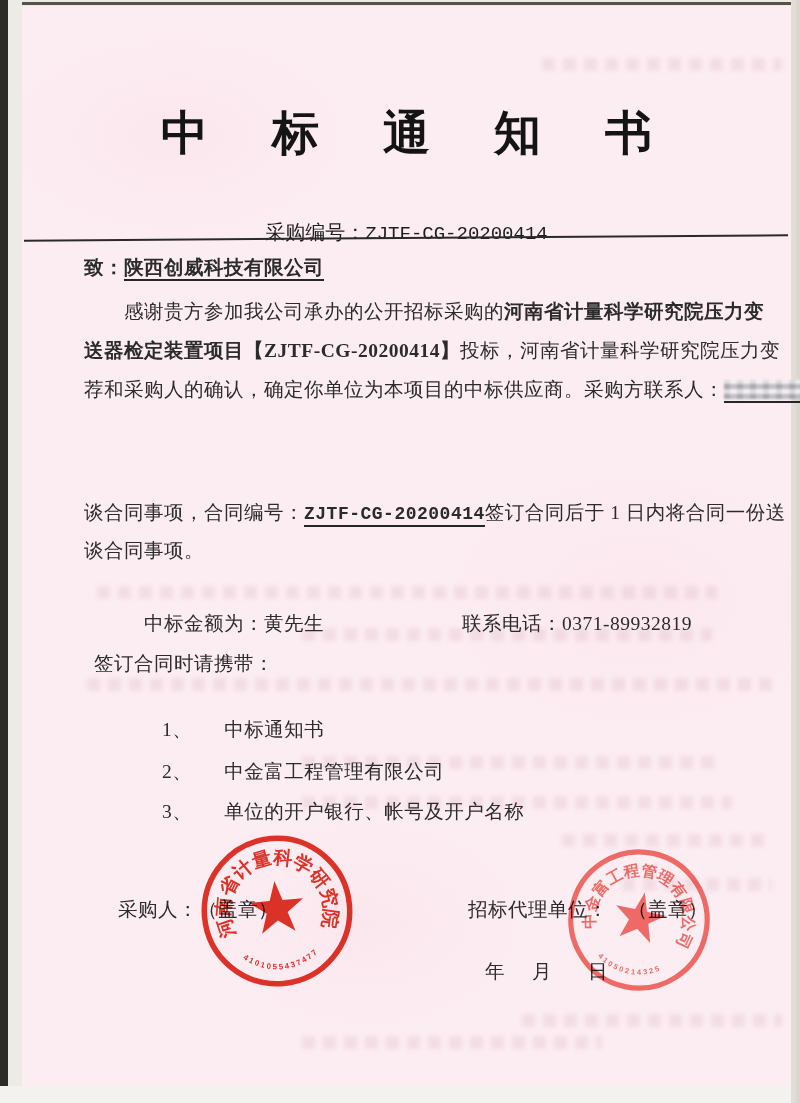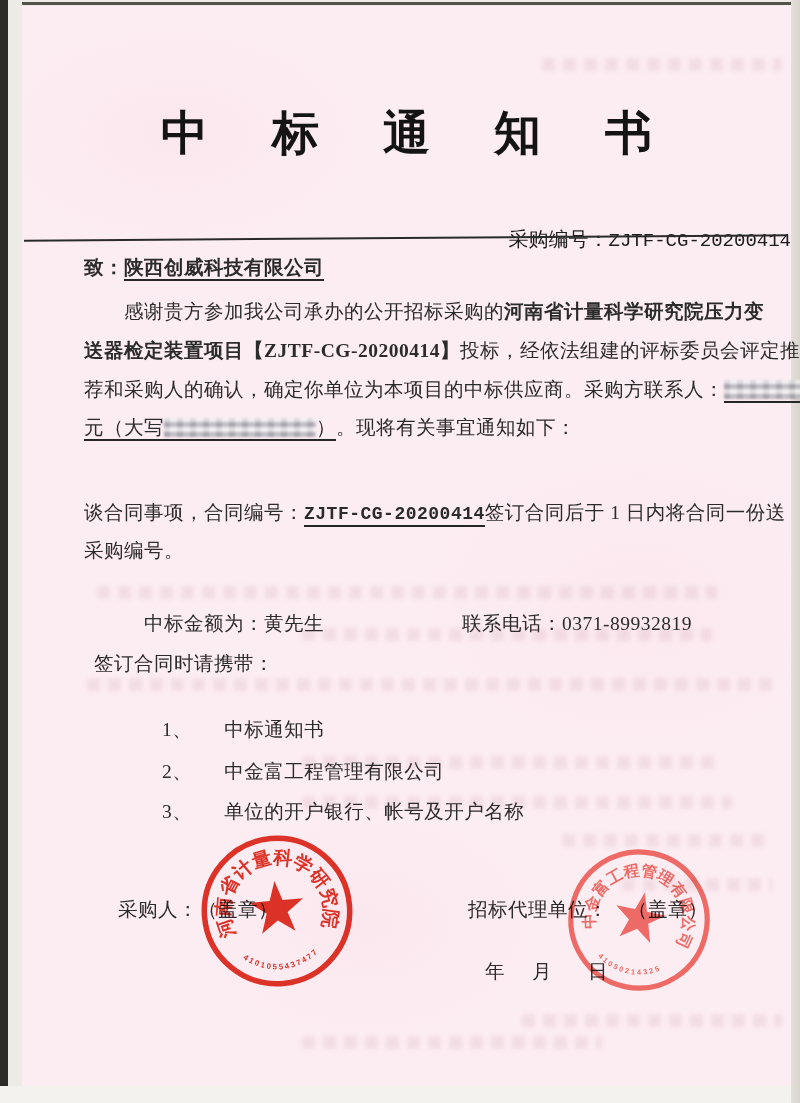--- a/index.html
+++ b/index.html
@@ -29,21 +29,21 @@
   .t19{font-size:19.5px;letter-spacing:.5px;}
   .bold{font-weight:700;}
   .ul{border-bottom:2px solid #262626;padding-bottom:1px;}
 
   .doc-title{
     left:0;top:96px;width:100%;text-align:center;
     font-family:"Liberation Sans","DejaVu Sans",sans-serif;
     font-weight:900;font-size:47px;color:#141414;
     letter-spacing:64px;text-indent:64px;
   }
-  .proc-line{left:0;top:220px;width:100%;text-align:right;font-size:20px;color:#1d1d1d;}
+  .proc-line{left:0;top:213px;width:100%;text-align:center;font-size:20px;color:#1d1d1d;}
   .divider{
     left:2px;top:231px;width:764px;height:0;
     border-top:2px solid #2a2a2a;transform:rotate(-0.4deg);
   }
 
   
   .redact{
     display:inline-block;vertical-align:-3px;height:19px;border-radius:1px;
     background-image:
       repeating-linear-gradient(0deg, rgba(150,150,158,.55) 0 5px, rgba(238,238,240,.6) 5px 10px),
@@ -89,26 +89,25 @@
   <div class="bleed" style="left:280px;top:1030px;width:300px"></div>
 
   <div class="abs doc-title">中标通知书</div>
 
   <div class="abs proc-line"><span>采购编号：</span><span style="font-family:'Liberation Mono','DejaVu Sans Mono',monospace;font-size:19px;">ZJTF-CG-20200414</span></div>
   <div class="abs divider"></div>
 
   <div class="abs t19" style="left:62px;top:248px"><span class="bold">致：</span><span class="bold ul">陕西创威科技有限公司</span></div>
 
   <div class="abs t19" style="left:102px;top:292px"><span>感谢贵方参加我公司承办的公开招标采购的</span><span class="bold">河南省计量科学研究院压力变</span></div>
-  <div class="abs t19" style="left:62px;top:331px"><span class="bold">送器检定装置项目【ZJTF-CG-20200414】</span><span>投标，经依法组建的评标委员会评定推</span></div>
+  <div class="abs t19" style="left:62px;top:331px"><span class="bold">送器检定装置项目【ZJTF-CG-20200414】</span><span>投标，河南省计量科学研究院压力变</span></div>
   <div class="abs t19" style="left:62px;top:370px"><span>荐和采购人的确认，确定你单位为本项目的中标供应商。采购方联系人：</span><span class="ul"><span class="redact" style="width:96px"></span></span></div>
-  <div class="abs t19" style="left:62px;top:408px"><span class="ul"><span>元（大写</span><span class="redact" style="width:152px"></span><span>）</span></span><span>。现将有关事宜通知如下：</span></div>
 
   <div class="abs t19" style="left:62px;top:493px"><span>谈合同事项，合同编号：</span><span class="bold ul" style="font-family:'Liberation Mono','DejaVu Sans Mono',monospace;font-size:18px;">ZJTF-CG-20200414</span><span>签订合同后于 1 日内将合同一份送</span></div>
-  <div class="abs t19" style="left:62px;top:531px">采购编号。</div>
+  <div class="abs t19" style="left:62px;top:531px">谈合同事项。</div>
 
   <div class="abs t19" style="left:122px;top:604px"><span>中标金额为：</span><span>黄先生</span></div>
   <div class="abs t19" style="left:440px;top:604px"><span>联系电话：</span><span>0371-89932819</span></div>
   <div class="abs t19" style="left:72px;top:644px">签订合同时请携带：</div>
 
   <div>
     <div class="abs t19" style="left:140px;top:710px"><span>1、</span><span style="display:inline-block;width:32px"></span><span>中标通知书</span></div>
     <div class="abs t19" style="left:140px;top:752px"><span>2、</span><span style="display:inline-block;width:32px"></span><span>中金富工程管理有限公司</span></div>
     <div class="abs t19" style="left:140px;top:792px"><span>3、</span><span style="display:inline-block;width:32px"></span><span>单位的开户银行、帐号及开户名称</span></div>
   </div>

